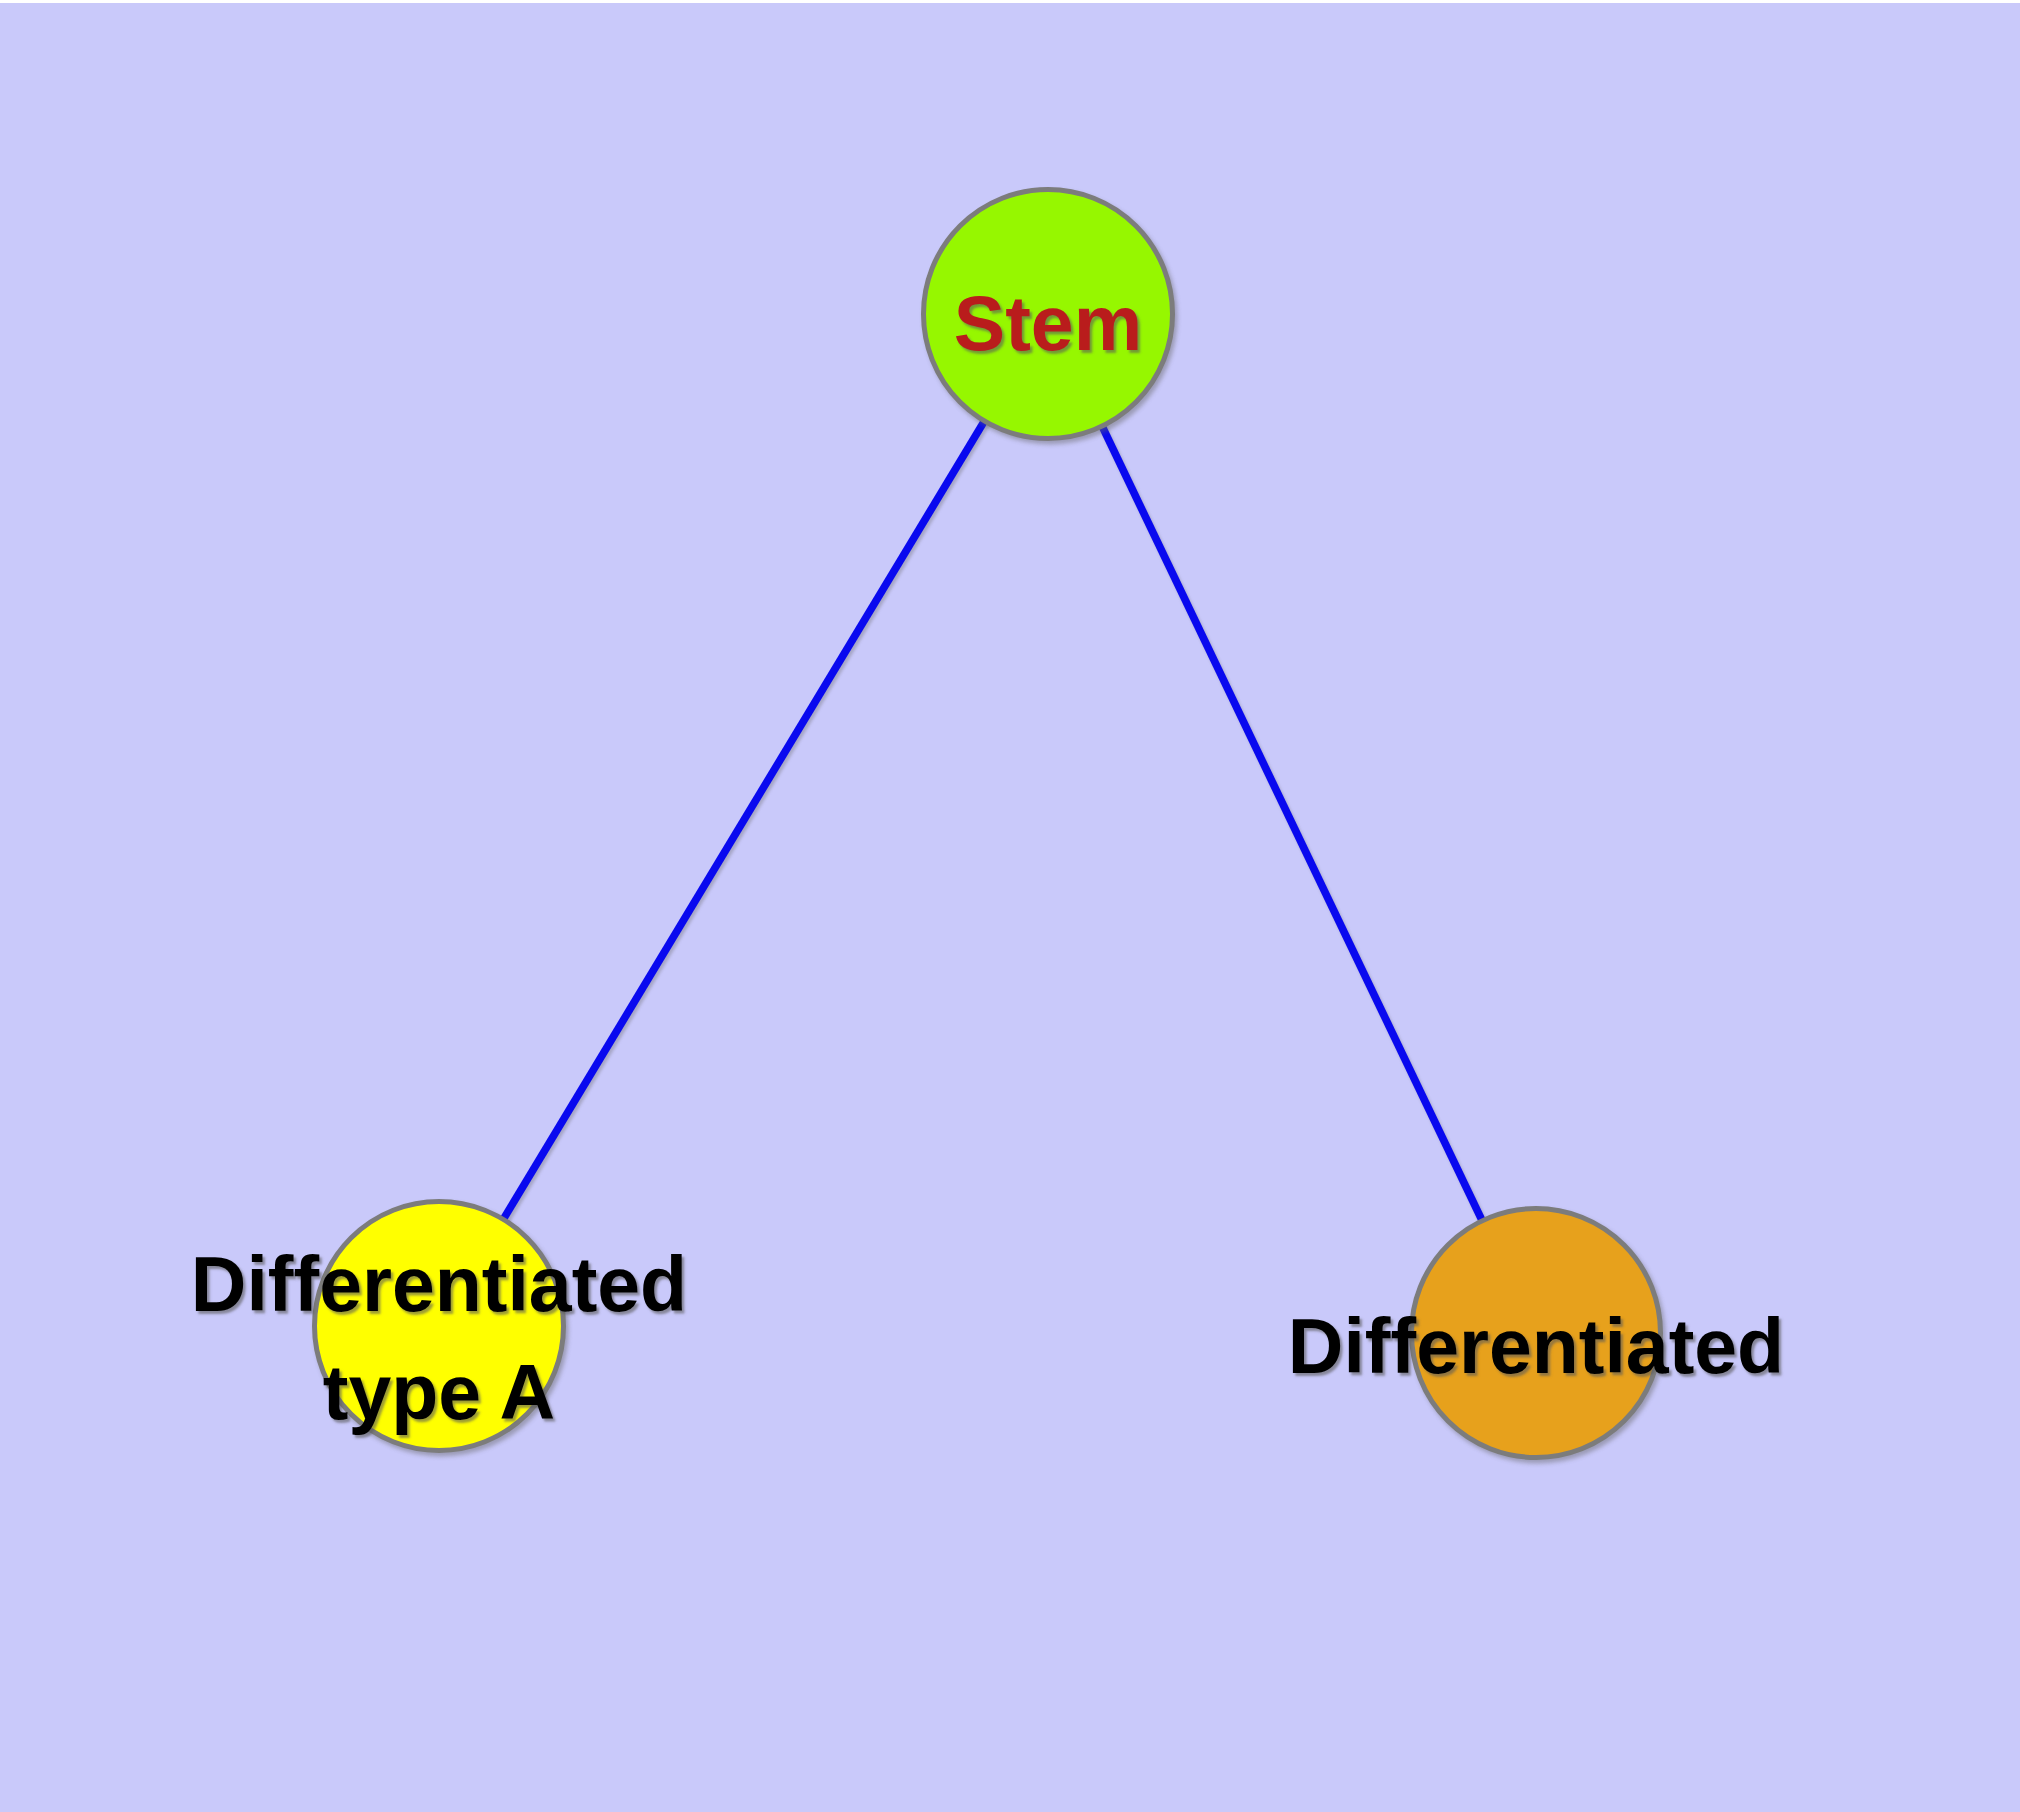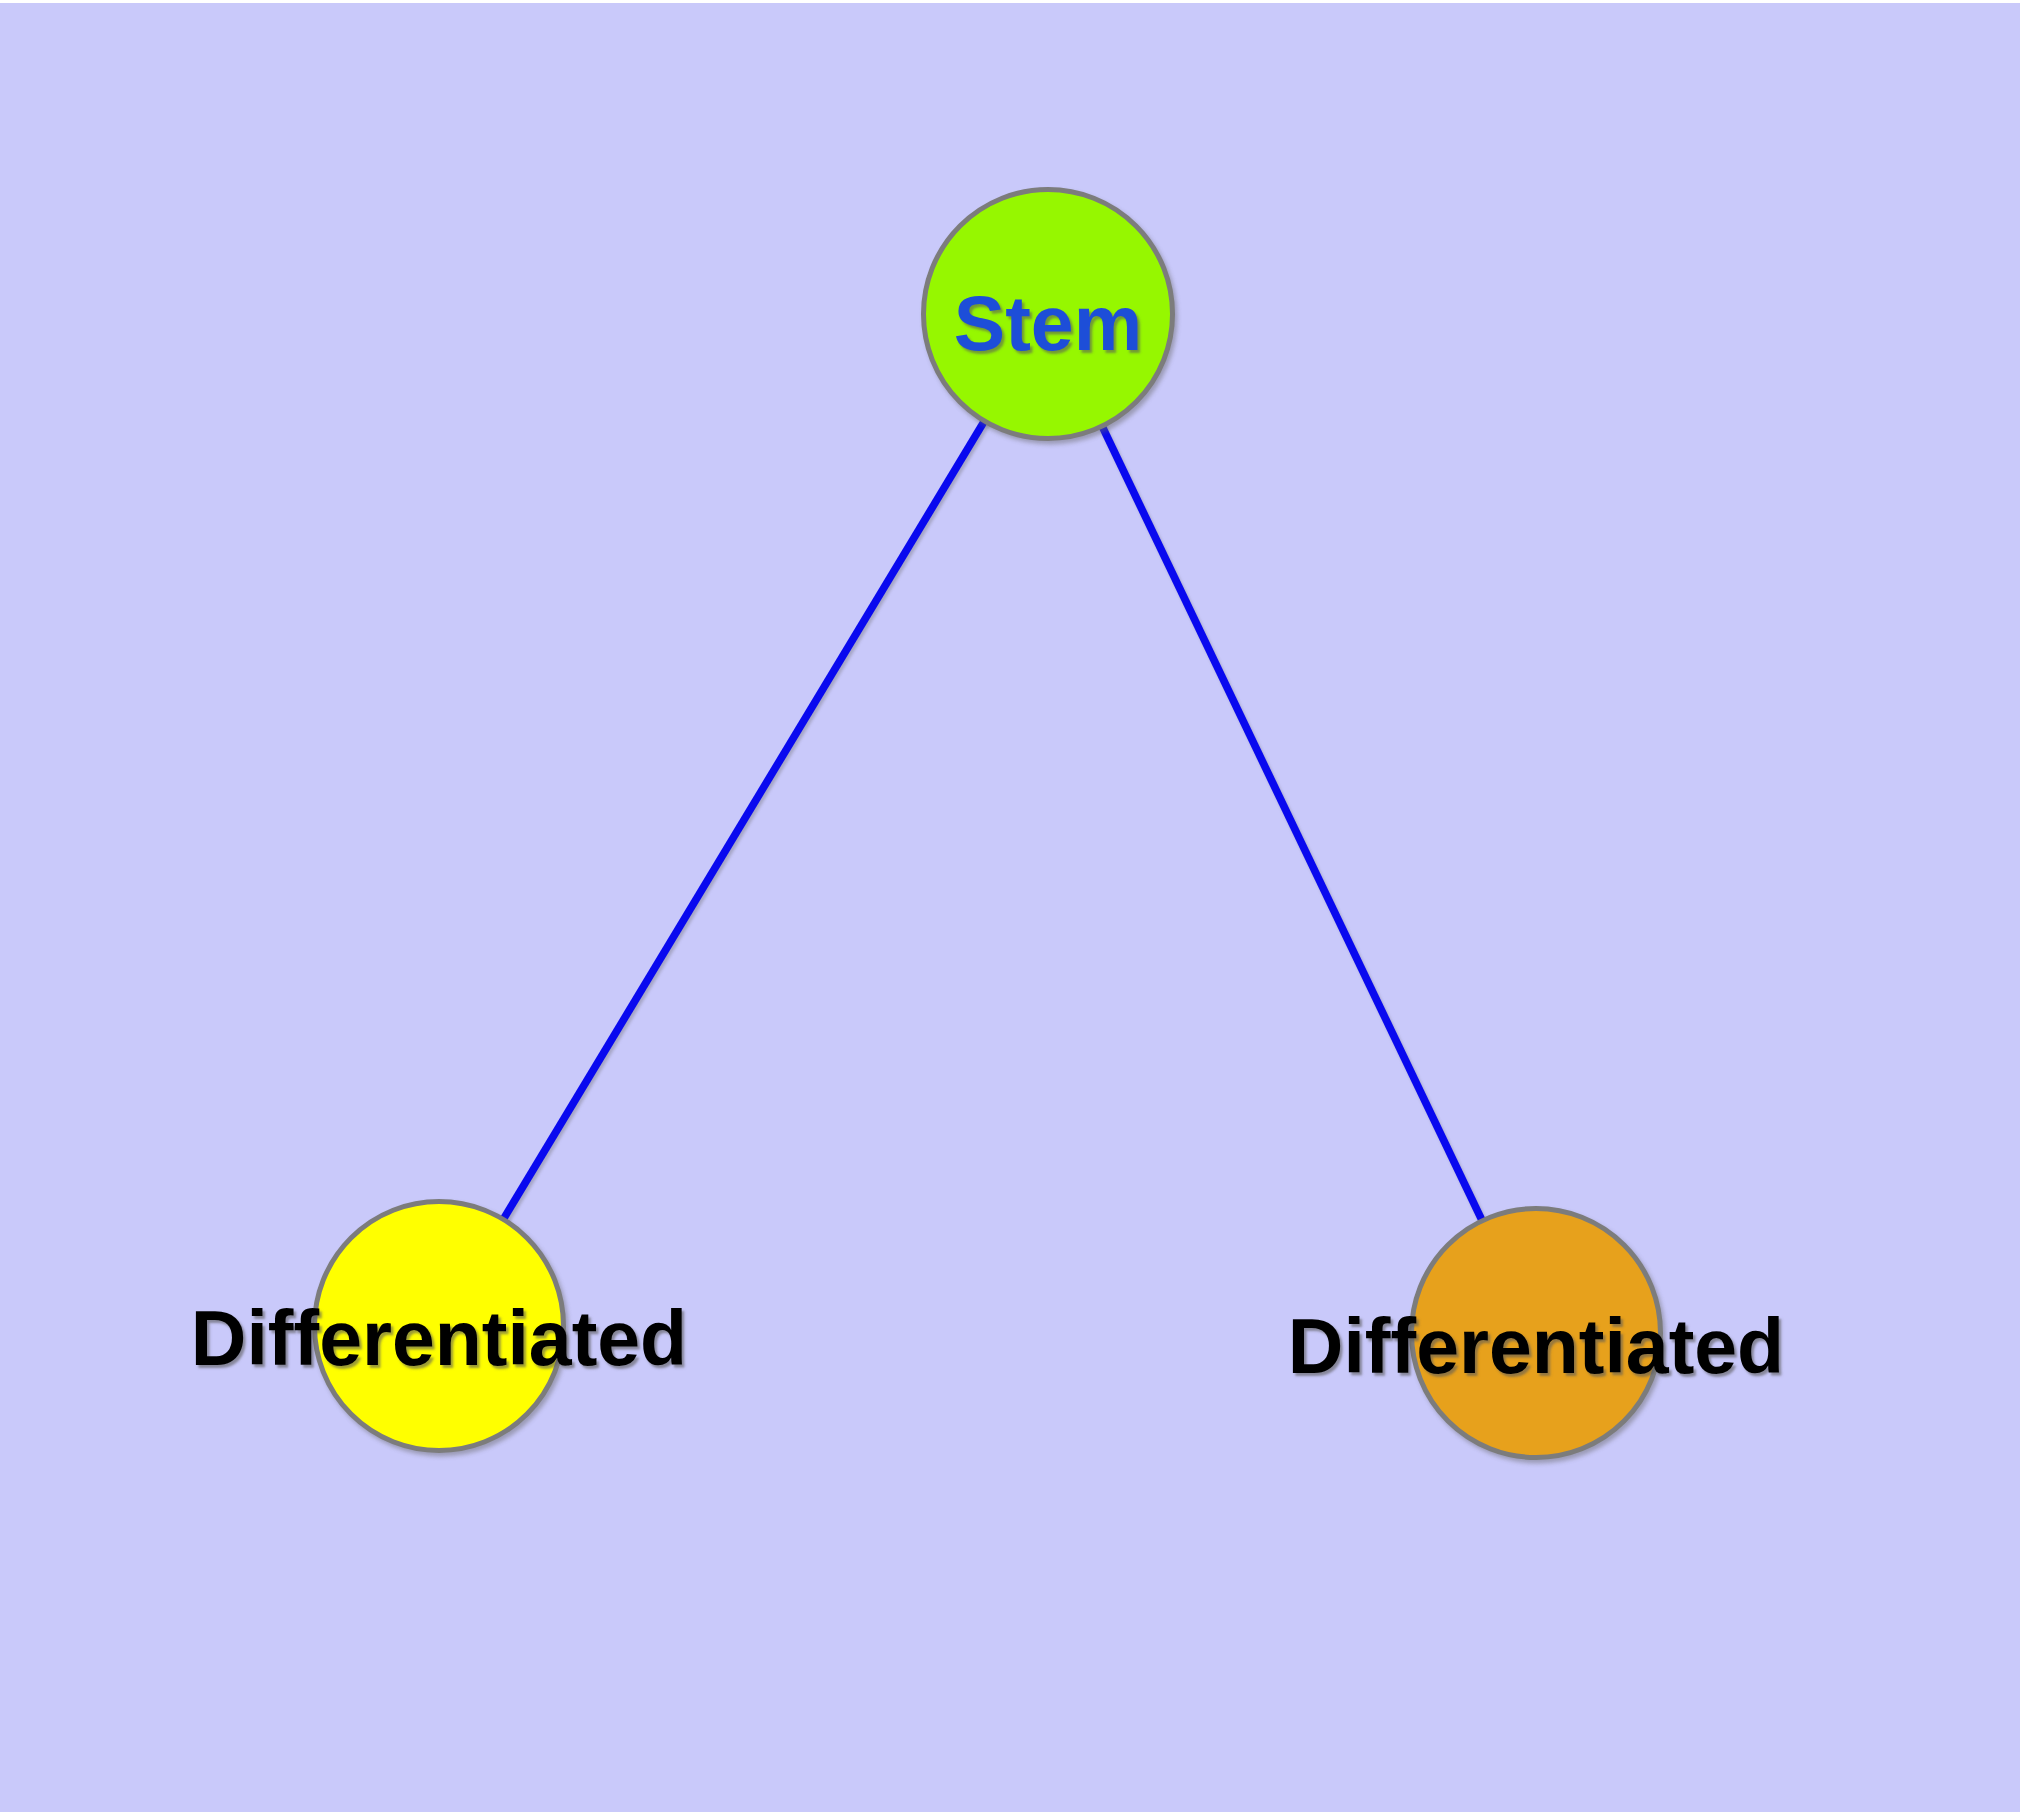--- a/index.html
+++ b/index.html
@@ -71,26 +71,27 @@
 
   <svg class="edge-layer" width="2021" height="1812" viewBox="0 0 2384 2138">
     <line class="edge" x1="1237" y1="371" x2="518" y2="1564" stroke="#0909EF"></line>
     <line class="edge" x1="1237" y1="371" x2="1812" y2="1573" stroke="#0909EF"></line>
   </svg>
 
   <div class="node" style="left: 1048px; top: 314px; width: 254px; height: 254px; background: rgb(150, 247, 0); border-color: rgb(124, 124, 124);"></div>
   <div class="node" style="left: 439px; top: 1326px; width: 254px; height: 254px; background: rgb(255, 255, 0); border-color: rgb(124, 124, 124);"></div>
   <div class="node" style="left: 1536px; top: 1333px; width: 254px; height: 254px; background: rgb(231, 161, 28); border-color: rgb(124, 124, 124);"></div>
 
-  <div class="node-label" style="left: 1048px; top: 323px; color: #1d4ed8;">
+  <div class="node-label" style="left: 1048px; top: 323px; color: #b91c1c;">
     <span class="line">Stem</span>
   </div>
 
   <div class="node-label" style="left: 439px; top: 1338px; color: rgb(0, 0, 0);">
     <span class="line">Differentiated</span>
+    <span class="line">type A</span>
   </div>
 
   <div class="node-label" style="left: 1536px; top: 1346px; color: rgb(0, 0, 0);">
     <span class="line">Differentiated</span>
   </div>
 
 </div>
 
 
 </body></html>

